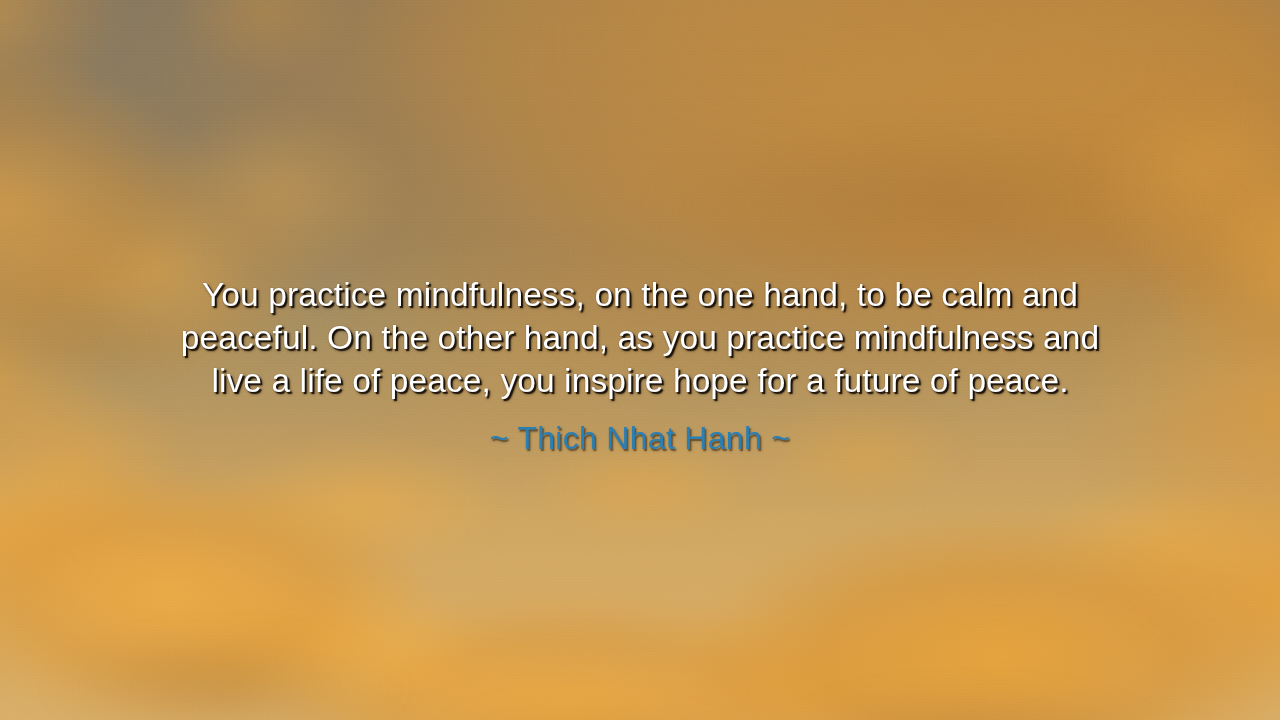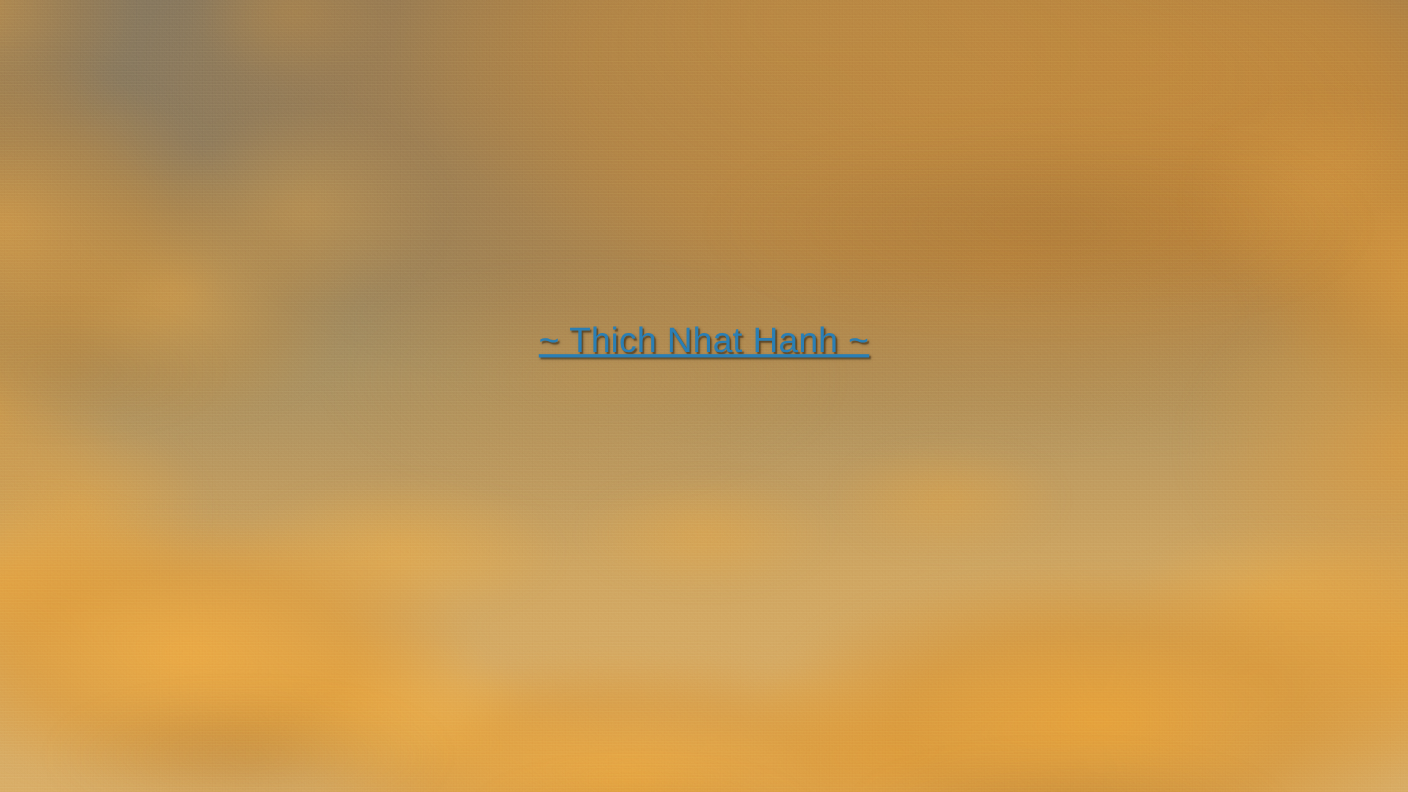--- a/index.html
+++ b/index.html
@@ -154,33 +154,35 @@
     margin: 0;
     padding-top: 16px;
     color: #2a7fb5;
     font-size: 32px;
     line-height: 40px;
     font-weight: 400;
     letter-spacing: 0.3px;
     text-shadow:
       1.5px 1.5px 1px rgba(30,20,8,0.42),
       1.5px 1.5px 3px rgba(30,20,8,0.3);
-    text-decoration: underline;
   }
 </style>
 </head>
 <body>
 
 <div id="slide">
 
   <div class="sky"></div>
   <div class="clouds clouds-a"></div>
   <div class="clouds clouds-b"></div>
   <div class="clouds clouds-c"></div>
   <div class="clouds-shade"></div>
   <div class="haze"></div>
   <div class="grain"></div>
 
   <div class="content">
+    <p class="quote">You practice mindfulness, on the one hand, to be calm and
+peaceful. On the other hand, as you practice mindfulness and
+live a life of peace, you inspire hope for a future of peace.</p>
     <p class="attribution">~ Thich Nhat Hanh ~</p>
   </div>
 
 </div>
 
 </body></html>

